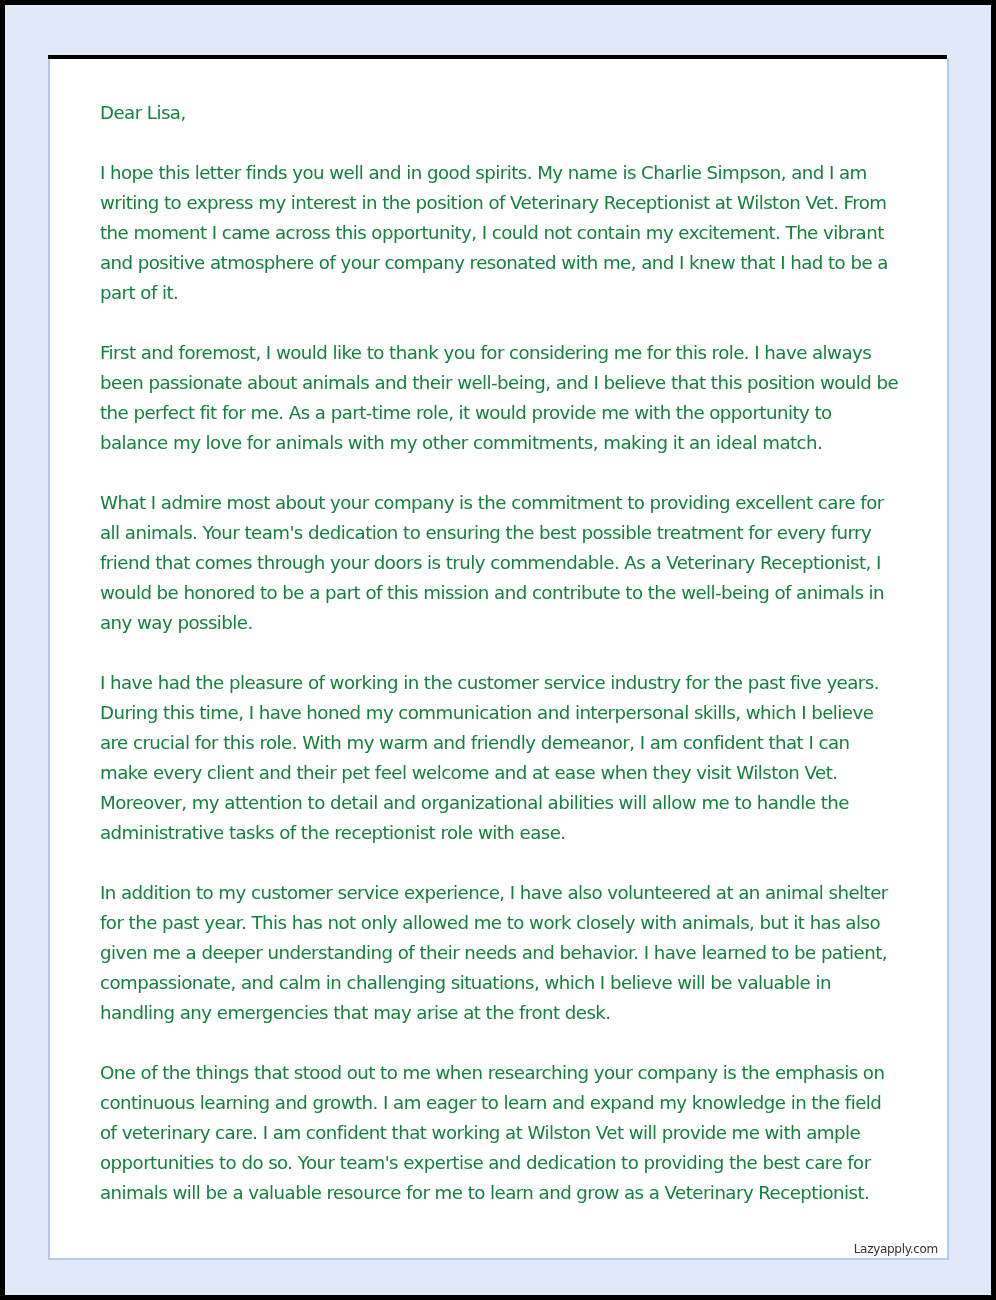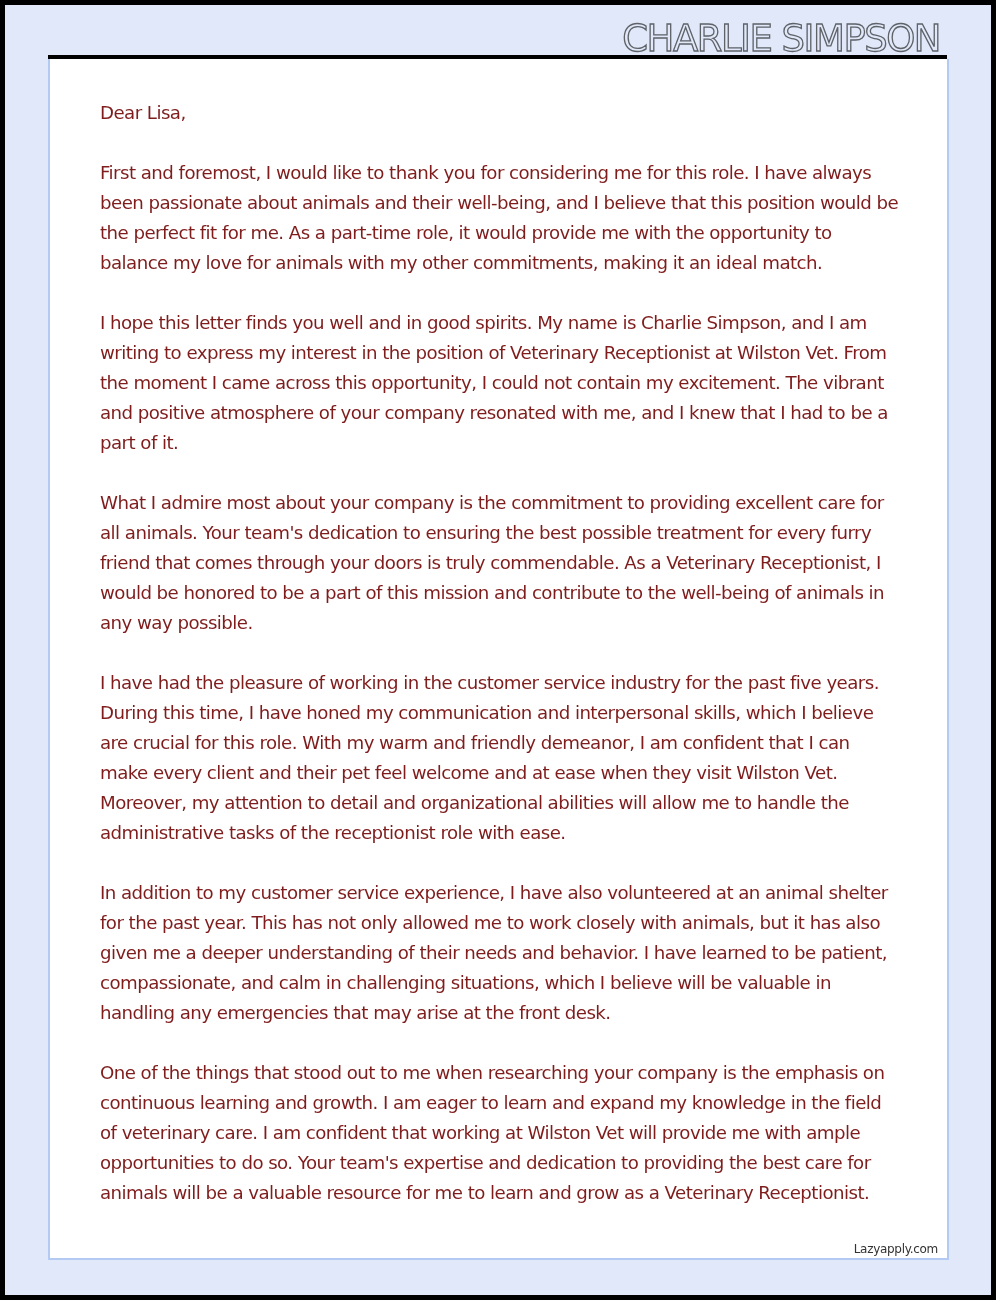--- a/index.html
+++ b/index.html
@@ -52,49 +52,48 @@
       text-align: right;
     }
     .letter-body {
       position: absolute;
       left: 95px;
       top: 93px;
       width: 800px;
       font-family: "DejaVu Sans", sans-serif;
       font-size: 18.2px;
       line-height: 30px;
-      color: #7f1d1d;
+      color: #15803d;
       letter-spacing: -0.55px;
     }
     .letter-body p {
       margin: 0 0 30px 0;
     }
     .watermark {
       position: absolute;
       right: 9px;
       bottom: 2px;
       font-family: "DejaVu Sans", sans-serif;
       font-size: 12px;
       color: #333;
       letter-spacing: -0.3px;
     }
   </style>
 </head>
 <body>
 
 <div class="frame">
-  <div class="name-title">CHARLIE SIMPSON</div>
   <div class="title-bar"></div>
 
   <div class="letter-card">
     <div class="watermark">Lazyapply.com</div>
   </div>
 
   <div class="letter-body">
     <p>Dear Lisa,</p>
+    <p>I hope this letter finds you well and in good spirits. My name is Charlie Simpson, and I am writing to express my interest in the position of Veterinary Receptionist at Wilston Vet. From the moment I came across this opportunity, I could not contain my excitement. The vibrant and positive atmosphere of your company resonated with me, and I knew that I had to be a part of it.</p>
     <p>First and foremost, I would like to thank you for considering me for this role. I have always been passionate about animals and their well-being, and I believe that this position would be the perfect fit for me. As a part-time role, it would provide me with the opportunity to balance my love for animals with my other commitments, making it an ideal match.</p>
-    <p>I hope this letter finds you well and in good spirits. My name is Charlie Simpson, and I am writing to express my interest in the position of Veterinary Receptionist at Wilston Vet. From the moment I came across this opportunity, I could not contain my excitement. The vibrant and positive atmosphere of your company resonated with me, and I knew that I had to be a part of it.</p>
     <p>What I admire most about your company is the commitment to providing excellent care for all animals. Your team's dedication to ensuring the best possible treatment for every furry friend that comes through your doors is truly commendable. As a Veterinary Receptionist, I would be honored to be a part of this mission and contribute to the well-being of animals in any way possible.</p>
     <p>I have had the pleasure of working in the customer service industry for the past five years. During this time, I have honed my communication and interpersonal skills, which I believe are crucial for this role. With my warm and friendly demeanor, I am confident that I can make every client and their pet feel welcome and at ease when they visit Wilston Vet. Moreover, my attention to detail and organizational abilities will allow me to handle the administrative tasks of the receptionist role with ease.</p>
     <p>In addition to my customer service experience, I have also volunteered at an animal shelter for the past year. This has not only allowed me to work closely with animals, but it has also given me a deeper understanding of their needs and behavior. I have learned to be patient, compassionate, and calm in challenging situations, which I believe will be valuable in handling any emergencies that may arise at the front desk.</p>
     <p>One of the things that stood out to me when researching your company is the emphasis on continuous learning and growth. I am eager to learn and expand my knowledge in the field of veterinary care. I am confident that working at Wilston Vet will provide me with ample opportunities to do so. Your team's expertise and dedication to providing the best care for animals will be a valuable resource for me to learn and grow as a Veterinary Receptionist.</p>
   </div>
 </div>
 
 </body></html>

